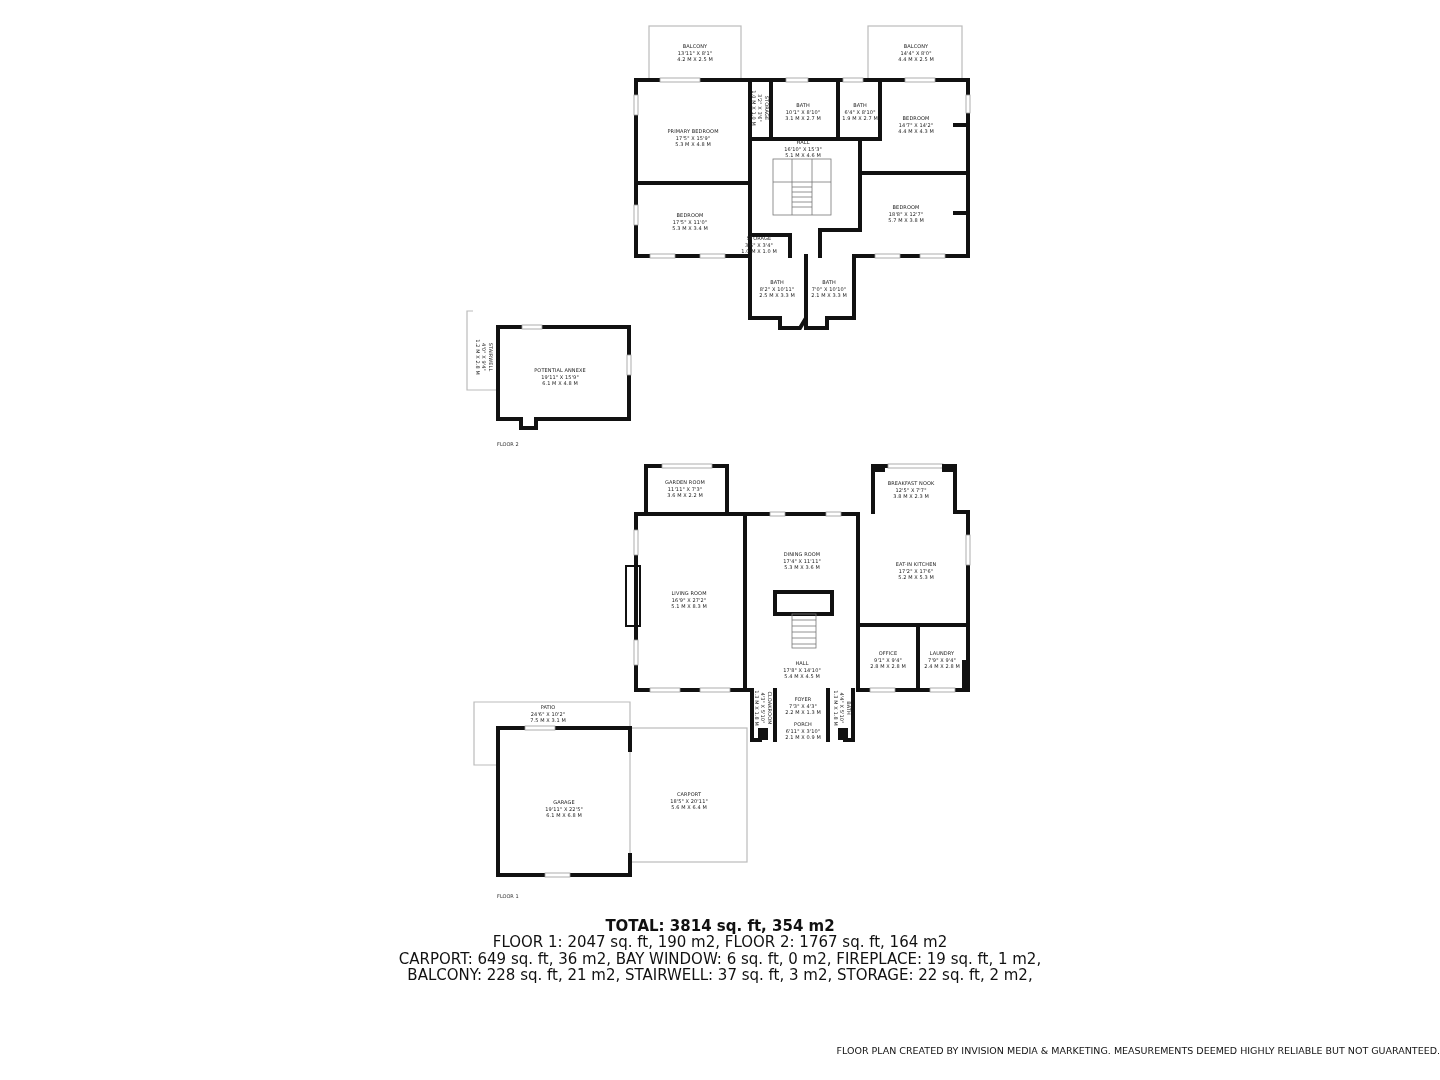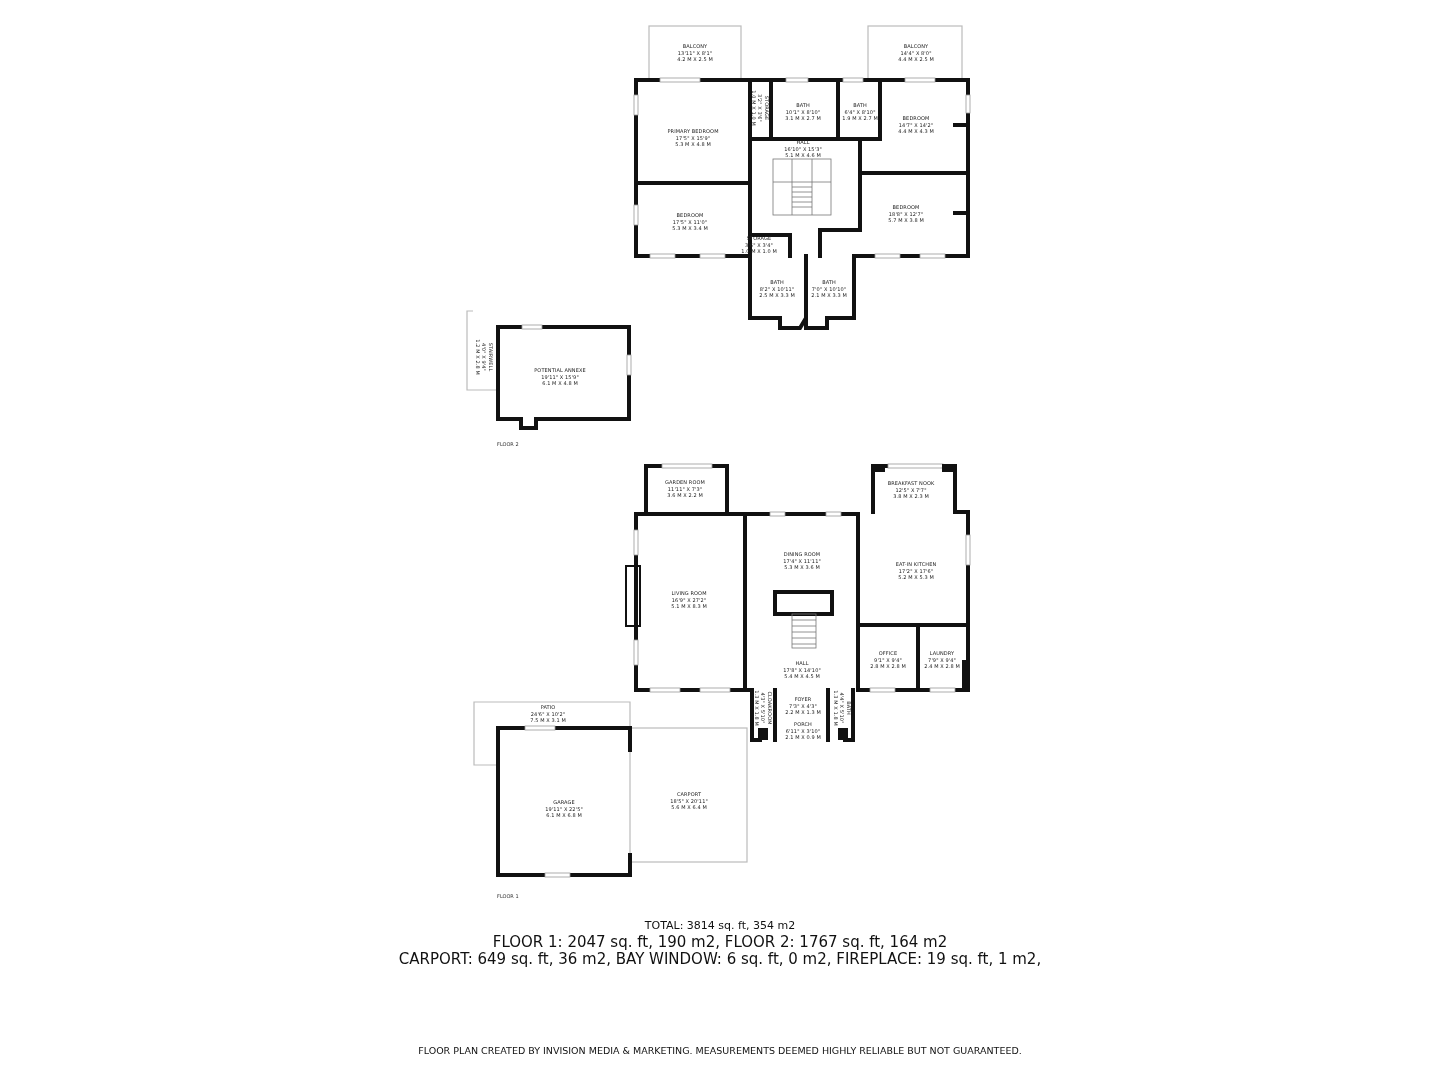--- a/index.html
+++ b/index.html
@@ -2,23 +2,23 @@
 <html><head>
 <meta charset="utf-8">
 <style>
   html,body{margin:0;padding:0;background:#fff;}
   body{width:1440px;height:1080px;position:relative;overflow:hidden;font-family:"DejaVu Sans",sans-serif;color:#111;}
   #plan{position:absolute;left:0;top:0;width:1440px;height:910px;}
   .room-label{position:absolute;transform:translate(-50%,-50%);text-align:center;font-size:5px;line-height:6.5px;color:#222;white-space:nowrap;letter-spacing:0.1px;}
   .room-label.vert{transform:translate(-50%,-50%) rotate(90deg);}
   .floor-label{position:absolute;font-size:5px;color:#333;}
   #summary{position:absolute;left:0;top:918px;width:1440px;text-align:center;font-family:"DejaVu Sans",sans-serif;}
-  #summary .total{font-weight:normal;font-size:11px;line-height:16px;}
+  #summary .total{font-weight:bold;font-size:15px;line-height:16px;}
   #summary .line{font-size:15px;line-height:16.6px;}
-  #footer{position:absolute;left:0;top:1045px;width:1440px;text-align:center;font-size:9.5px;color:#111;}
+  #footer{position:absolute;left:0;top:1045px;width:1440px;text-align:right;font-size:9.5px;color:#111;}
 </style>
 </head>
 <body>
 
 <div id="plan">
   <svg width="1440" height="910" viewBox="0 0 1440 910" style="position:absolute;left:0;top:0">
     <g fill="none" stroke="#bbb" stroke-width="1.2">
 
       <rect x="649" y="26" width="92" height="54"></rect>
       <rect x="868" y="26" width="94" height="54"></rect>
@@ -284,15 +284,16 @@
     </div>
 
   <div class="floor-label" style="left:497px;top:441px">FLOOR 2</div>
   <div class="floor-label" style="left:497px;top:893px">FLOOR 1</div>
 </div>
 
 <div id="summary">
   <div class="total">TOTAL: 3814 sq. ft, 354 m2</div>
   <div class="line">FLOOR 1: 2047 sq. ft, 190 m2, FLOOR 2: 1767 sq. ft, 164 m2</div>
   <div class="line">CARPORT: 649 sq. ft, 36 m2, BAY WINDOW: 6 sq. ft, 0 m2, FIREPLACE: 19 sq. ft, 1 m2,</div>
+  <div class="line">BALCONY: 228 sq. ft, 21 m2, STAIRWELL: 37 sq. ft, 3 m2, STORAGE: 22 sq. ft, 2 m2,</div>
 </div>
 
 <div id="footer">FLOOR PLAN CREATED BY INVISION MEDIA &amp; MARKETING. MEASUREMENTS DEEMED HIGHLY RELIABLE BUT NOT GUARANTEED.</div>
 
 </body></html>

